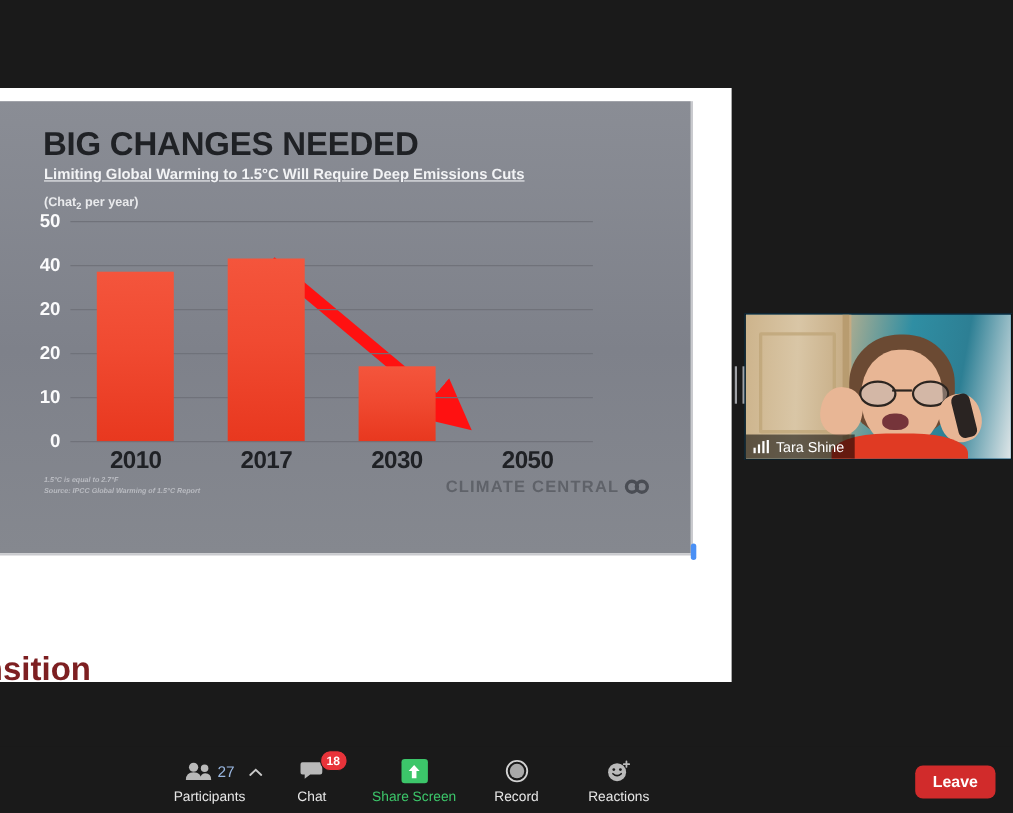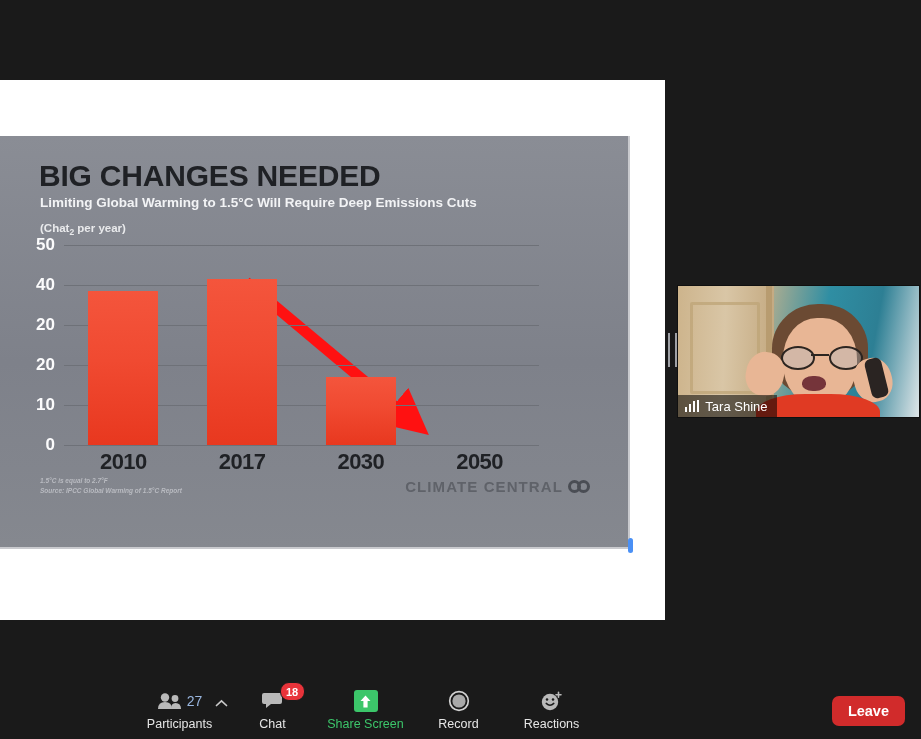--- a/index.html
+++ b/index.html
@@ -7,37 +7,37 @@
     width:921px;height:739px;overflow:hidden;
     background:#1a1a1a;
     font-family:"Liberation Sans",sans-serif;
     position:relative;
   }
   
   #shared-content{
     position:absolute;left:0;top:80px;width:665px;height:540px;
     background:#ffffff;overflow:hidden;
   }
-  #slide{position:absolute;left:0;top:0;width:665px;height:540px;background:#fff;margin-top:44px;}
+  #slide{position:absolute;left:0;top:0;width:665px;height:540px;background:#fff;}
 
   
   #chart-panel{
     position:absolute;left:-40px;top:12px;width:668px;height:411px;
     background:linear-gradient(180deg,#8a8d95 0%,#7e818a 55%,#85888f 100%);
     border-right:2px solid #c9cace;border-bottom:2px solid #c9cace;
     overflow:hidden;
   }
   #chart-title{
     position:absolute;left:79px;top:23px;
     font-size:30px;font-weight:bold;letter-spacing:-0.2px;
     color:#1f2125;white-space:nowrap;
   }
   #chart-subtitle{
     position:absolute;left:80px;top:59px;
-    font-size:13.5px;font-weight:600;color:#f2f3f5;white-space:nowrap;
+    font-size:13.5px;font-weight:600;color:#f2f3f5;white-space:nowrap;text-decoration:underline;
   }
   #chart-units{
     position:absolute;left:80px;top:86px;
     font-size:11.5px;font-weight:600;color:#e9eaec;white-space:nowrap;
   }
   #chart-units sub{font-size:8.5px;}
 
   #plot{position:absolute;left:104px;top:109px;width:475px;height:200px;}
   .gridline{position:absolute;left:0;width:100%;height:1px;background:#6e7178;}
   .ytick{
@@ -129,21 +129,21 @@
   .audio-bars i:nth-child(1){height:5px;}
   .audio-bars i:nth-child(2){height:8px;}
   .audio-bars i:nth-child(3){height:11px;}
   .audio-bars i:nth-child(4){height:12px;}
 
   
   #toolbar{
     position:absolute;left:0;bottom:0;width:921px;height:60px;background:#1a1a1a;
   }
   #toolbar-items{
-    position:absolute;left:133px;top:6px;display:flex;align-items:flex-start;gap:0;
+    position:absolute;left:144px;top:6px;display:flex;align-items:flex-start;gap:0;
   }
   .tb-item{
     width:93px;display:flex;flex-direction:column;align-items:center;gap:4px;
     cursor:pointer;position:relative;padding-top:4px;
   }
   .tb-icon{height:24px;display:flex;align-items:center;justify-content:center;position:relative;}
   .tb-label{font-size:12.5px;color:#e6e6e6;}
   .tb-label.accent{color:#3cc66a;text-align:center;}
   .tb-badge{
     position:absolute;left:18px;top:-7px;min-width:15px;height:17px;padding:0 4px;

